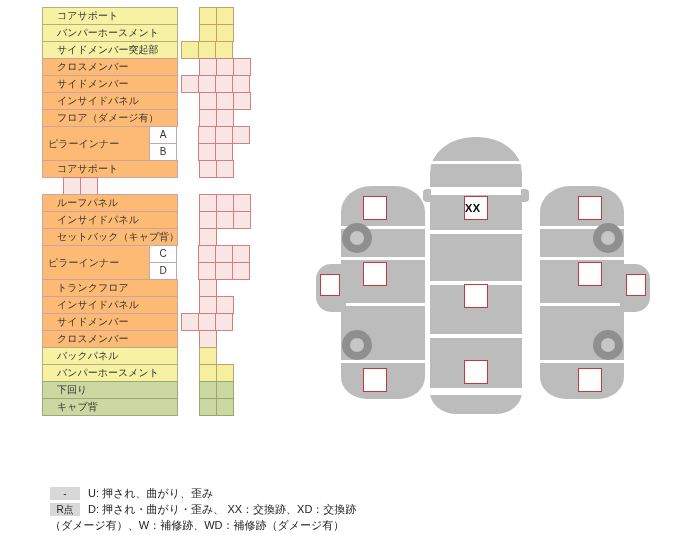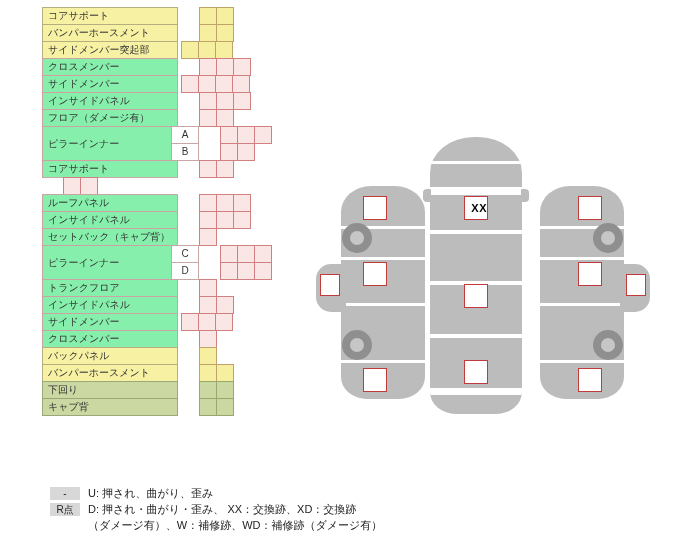--- a/index.html
+++ b/index.html
@@ -10,24 +10,24 @@
   }
 
   
   .tbl{position:absolute;left:42px;top:7px;}
   .tbl > div + div{margin-top:-1px;}
   .trow,.tgroup{display:flex;}
   .trow{height:18px;}
   .tgroup{height:35px;}
   .lbl{
     width:136px;height:18px;box-sizing:border-box;border:1px solid #c9a6a6;
-    font-size:10px;line-height:16px;padding-left:5px;white-space:nowrap;overflow:hidden;
+    font-size:10px;line-height:16px;padding-left:14px;white-space:nowrap;overflow:hidden;
   }
   .glbl{
-    width:130px;height:35px;box-sizing:border-box;border:1px solid #c9a6a6;
+    width:108px;height:35px;box-sizing:border-box;border:1px solid #c9a6a6;
     font-size:10px;line-height:33px;padding-left:5px;white-space:nowrap;overflow:hidden;
   }
   .gsub{width:28px;display:flex;flex-direction:column;margin-left:-1px;}
   .sub{
     height:18px;box-sizing:border-box;border:1px solid #c9a6a6;background:#fff;
     text-align:center;font-size:10px;line-height:16px;
   }
   .sub + .sub{margin-top:-1px;}
   .gcells{display:flex;flex-direction:column;}
   .gcells .cells + .cells{margin-top:-1px;}
@@ -36,33 +36,33 @@
   .o1{margin-left:21px;}
   .cell{
     width:18px;height:18px;box-sizing:border-box;border:1px solid #d08080;
     background:#fbe6e6;
   }
   .cell + .cell{margin-left:-1px;}
 
   
   .cy .lbl,.cy .glbl{background:#f7f1a4;border-color:#b6ad80;}
   .cy .cell{background:#f6efa0;border-color:#bfa36b;}
-  .cp .lbl,.cp .glbl{background:#86efac;border-color:#cda2a2;}
+  .cp .lbl,.cp .glbl{background:#fdba74;border-color:#cda2a2;}
   .cp .cell{background:#fbe6e6;border-color:#d08080;}
   .cg .lbl{background:#ccd8a2;border-color:#9aa878;}
   .cg .cell{background:#ccd8a2;border-color:#99a76b;}
 
   
   .legend{position:absolute;left:50px;top:486px;font-size:11px;color:#222;}
   .lrow{display:flex;align-items:center;margin-bottom:2px;height:14px;}
   .lbox{
     width:30px;height:13px;background:#d8d8d8;font-size:10px;text-align:center;
     line-height:13px;margin-right:8px;color:#222;flex:0 0 auto;
   }
-  .lind{margin-left:38px;}
+  .lind{}
 
   
   .car{position:absolute;}
   .car-top{left:430px;top:137px;width:92px;height:277px;}
   .body-top{
     position:absolute;left:0;top:0;width:92px;height:277px;background:#bcbcbc;
     border-radius:44px 44px 26px 26px / 36px 36px 22px 22px;overflow:hidden;
   }
   .car-left{left:316px;top:186px;width:110px;height:213px;}
   .body-side-l{
@@ -84,21 +84,21 @@
   }
   .band{position:absolute;left:0;right:0;background:#ffffff;}
   .mirror{position:absolute;width:8px;height:13px;background:#bcbcbc;top:52px;}
   .mirror.ml{left:-7px;border-radius:4px 1px 1px 4px;}
   .mirror.mr{right:-7px;border-radius:1px 4px 4px 1px;}
   .wheel{position:absolute;width:30px;height:30px;border-radius:50%;background:#8f8f8f;}
   .hub{position:absolute;left:8px;top:8px;width:14px;height:14px;border-radius:50%;background:#c6c6c6;}
   .sqr{
     position:absolute;width:24px;height:24px;background:#ffffff;
     border:1.5px solid #c23b3b;box-sizing:border-box;
-    display:flex;align-items:center;justify-content:flex-end;
+    display:flex;align-items:center;justify-content:flex-start;
     font-weight:bold;font-size:11px;color:#000;letter-spacing:0.5px;
   }
   .sqr.small{width:20px;height:22px;}
 </style>
 </head>
 <body>
 
 <div class="tbl">
 
   <div class="trow cy">

